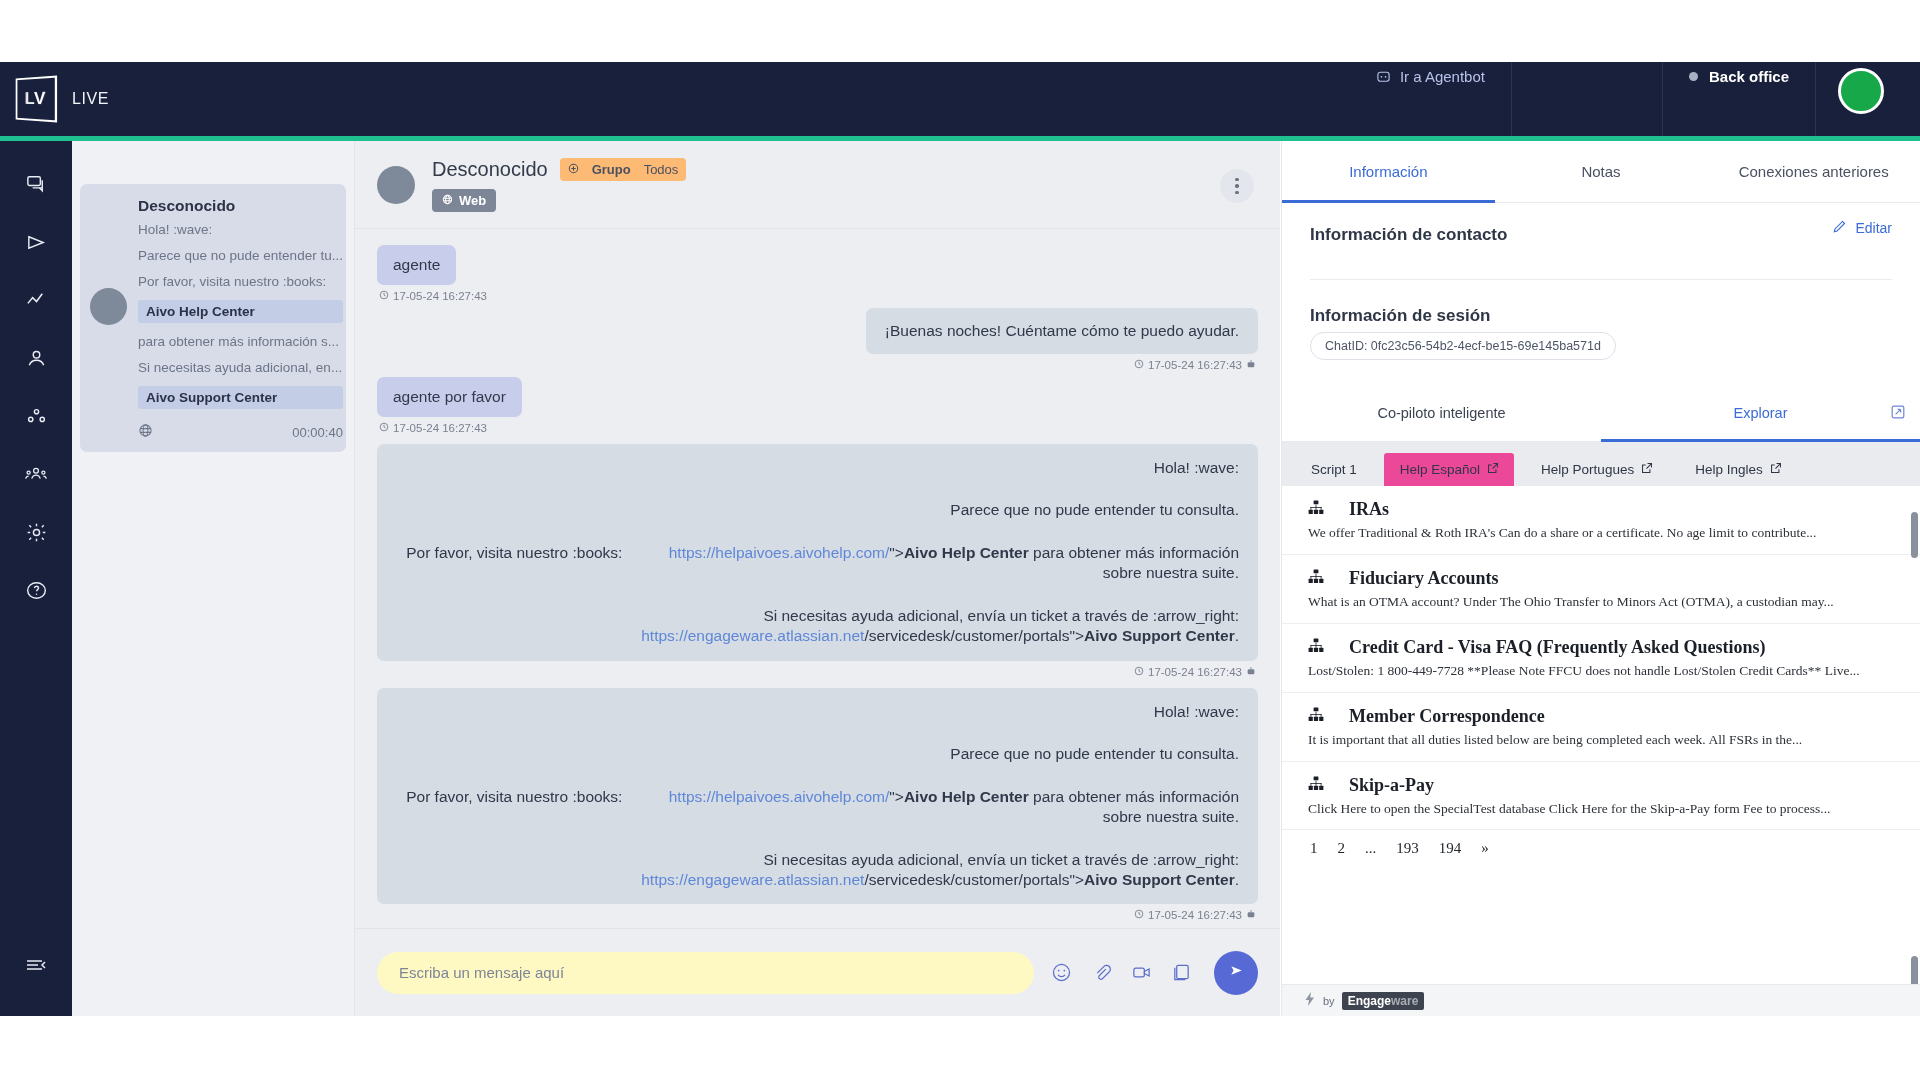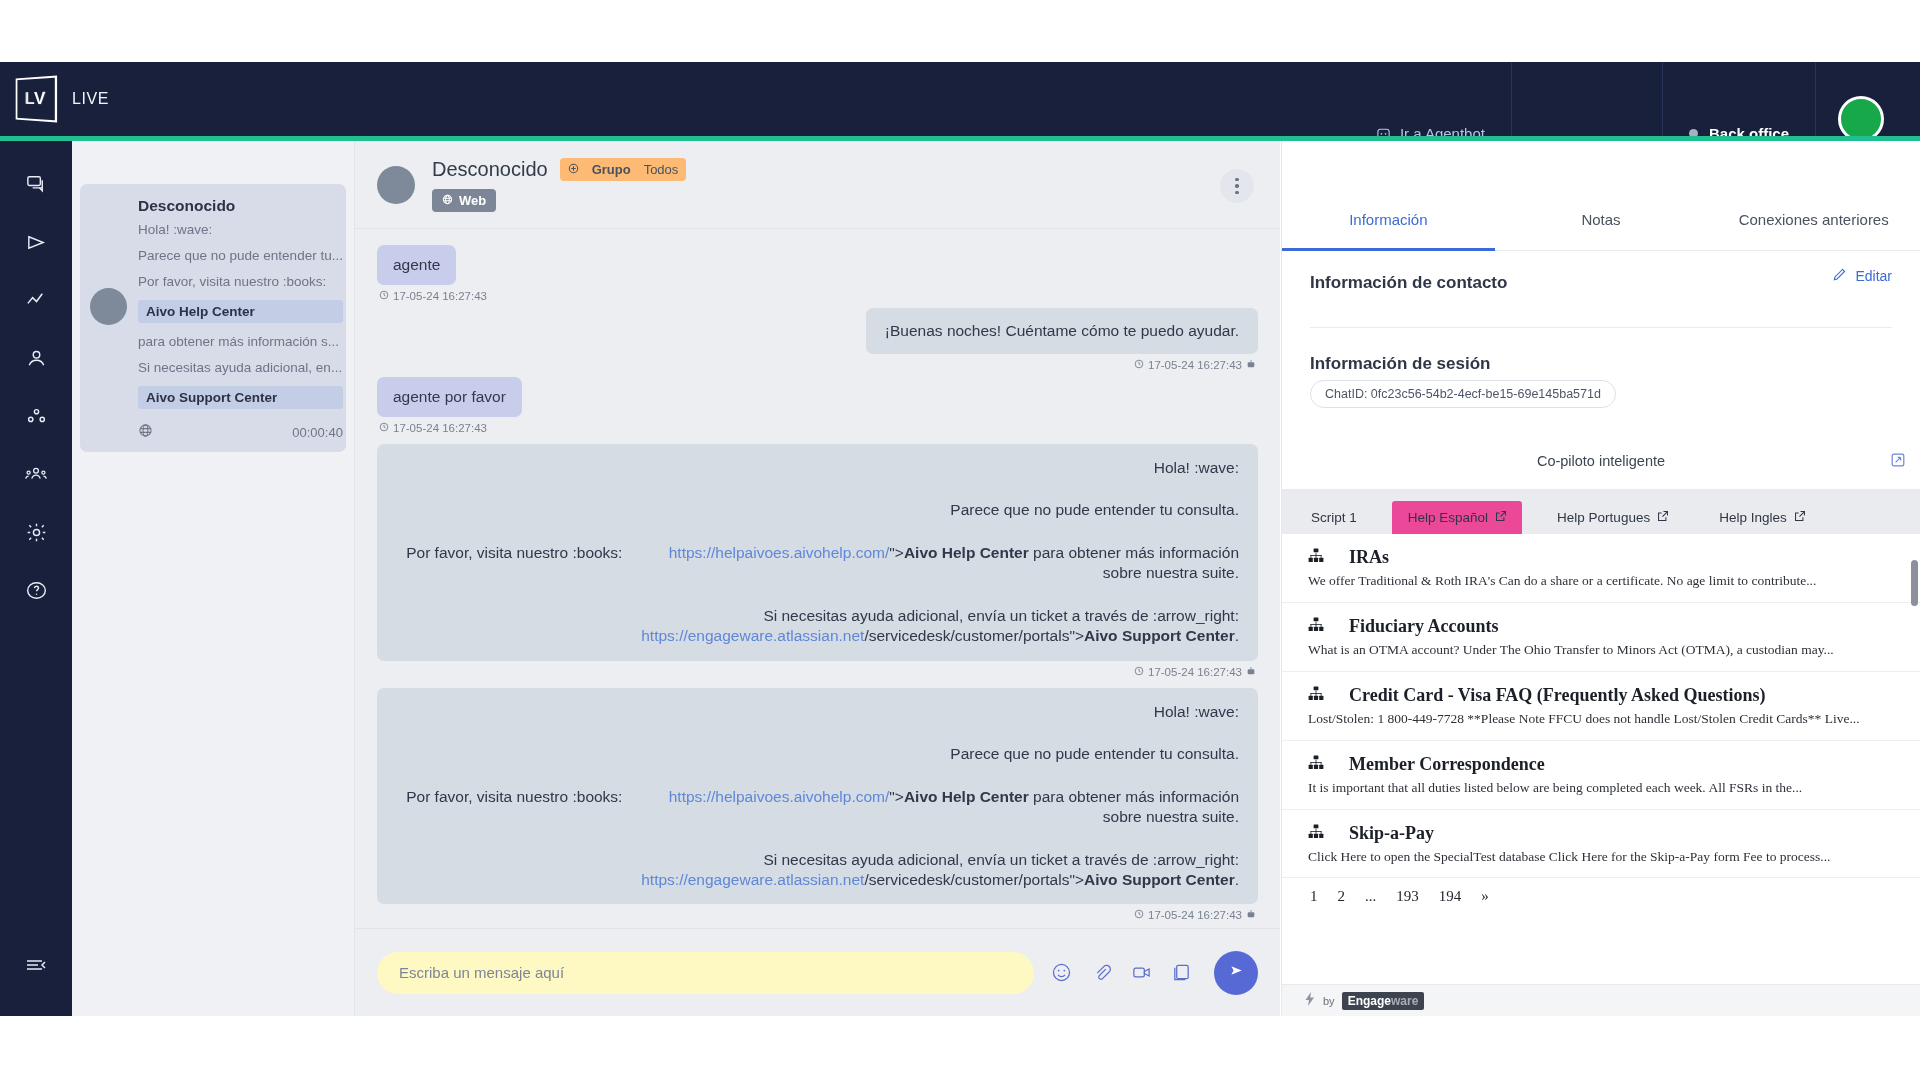--- a/index.html
+++ b/index.html
@@ -28,21 +28,21 @@
     transform: perspective(60px) rotateY(-11deg);
   }
   .brand-name { color:#f2f4f8; font-size: 16px; letter-spacing: .6px; }
   .topbar-spacer { flex: 1; }
   .agentbot-link {
     display: flex; align-items: center; gap: 9px;
     color: #b8c2e8; font-size: 15px; padding: 0 26px;
   }
   .agentbot-link svg { display:block; }
   .tb-divider { width: 1px; height: 74px; background: #2a3358; }
-  .tb-cell { height: 74px; display: flex; align-items: flex-end; margin-top: 12px; }
+  .tb-cell { height: 74px; display: flex; align-items: flex-start; margin-top: 12px; }
   .backoffice {
     display: flex; align-items:center; gap: 11px;
     color:#ffffff; font-size: 15px; font-weight: 600; padding: 0 26px;
   }
   .dot-gray { width: 9px; height: 9px; border-radius: 50%; background: #a9b0c4; }
   .avatar-wrap { padding: 0 36px 0 22px; }
   .avatar-green {
     width: 46px; height: 46px; border-radius: 50%;
     background: #17a84a; border: 3.5px solid #ffffff;
   }
@@ -161,21 +161,21 @@
     display: flex; align-items: center; justify-content: center; color: #fff;
     margin-left: 6px;
   }
 
   
   .rpanel {
     position: absolute; left: 1281px; top: 141px; width: 639px; height: 875px;
     background: #ffffff; border-left: 1px solid #e4e7ec;
     display: flex; flex-direction: column;
   }
-  .rtabs { display: flex; height: 62px; border-bottom: 1px solid #e7eaef; margin-top: 48px; }
+  .rtabs { display: flex; height: 62px; border-bottom: 1px solid #e7eaef; }
   .rtab {
     flex: 1; display: flex; align-items: center; justify-content: center;
     font-size: 15px; color: #4a5161; position: relative;
   }
   .rtab.active { color: #3a6bd6; }
   .rtab.active::after {
     content: ""; position: absolute; left: 0; bottom: -1px; width: 100%; height: 3px; background: #3a6bd6;
   }
   .sect { padding: 22px 28px 0 28px; position: relative; }
   .sect-title { font-size: 17px; font-weight: 700; color: #2f3646; }
@@ -195,21 +195,21 @@
     font-size: 14.5px; color: #3c4452; position: relative;
   }
   .subtab.active { color: #3a6bd6; }
   .subtab.active::after {
     content:""; position:absolute; left:0; bottom:-1px; width:100%; height:3px; background:#3a6bd6;
   }
   .expand-icon { position: absolute; right: 14px; top: 20px; color: #6d86d6; }
 
   .scripttabs {
     display: flex; align-items: flex-end; height: 44px;
-    background: #e9ebee; padding-left: 14px; gap: 20px;
+    background: #e9ebee; padding-left: 14px; gap: 12px;
   }
   .scripttab {
     display: flex; align-items: center; gap: 7px; font-size: 13.5px; color: #2f3646;
     padding: 9px 15px; border-radius: 3px 3px 0 0;
   }
   .scripttab.active { background: #ec4899; padding-left: 16px; }
 
   .articles { flex: 1; overflow: hidden; position: relative; background:#fff; }
   .article {
     padding: 13px 26px 12px 26px; border-bottom: 1px solid #eceef1;
@@ -581,20 +581,21 @@
       <div class="sect-title">Información de contacto</div>
     </div>
     <div class="sect-divider"></div>
     <div class="sect" style="padding-top:26px">
       <div class="sect-title">Información de sesión</div>
       <div class="chip-id">ChatID: 0fc23c56-54b2-4ecf-be15-69e145ba571d</div>
     </div>
 
     <div class="subtabs" style="margin-top:24px">
       <div class="subtab">Co-piloto inteligente</div>
+      <div class="subtab active">Explorar</div>
       <div class="expand-icon">
         <svg width="16" height="16" viewBox="0 0 16 16" fill="none" stroke="#6d86d6" stroke-width="1.2">
           <rect x="2.2" y="2.2" width="11.6" height="11.6" rx="1.6"></rect>
             <path d="M10.6 5.4L5.6 10.4M10.6 5.4H7.6M10.6 5.4v3"></path>
         </svg>
       </div>
     </div>
 
     <div class="scripttabs">
       <div class="scripttab">

